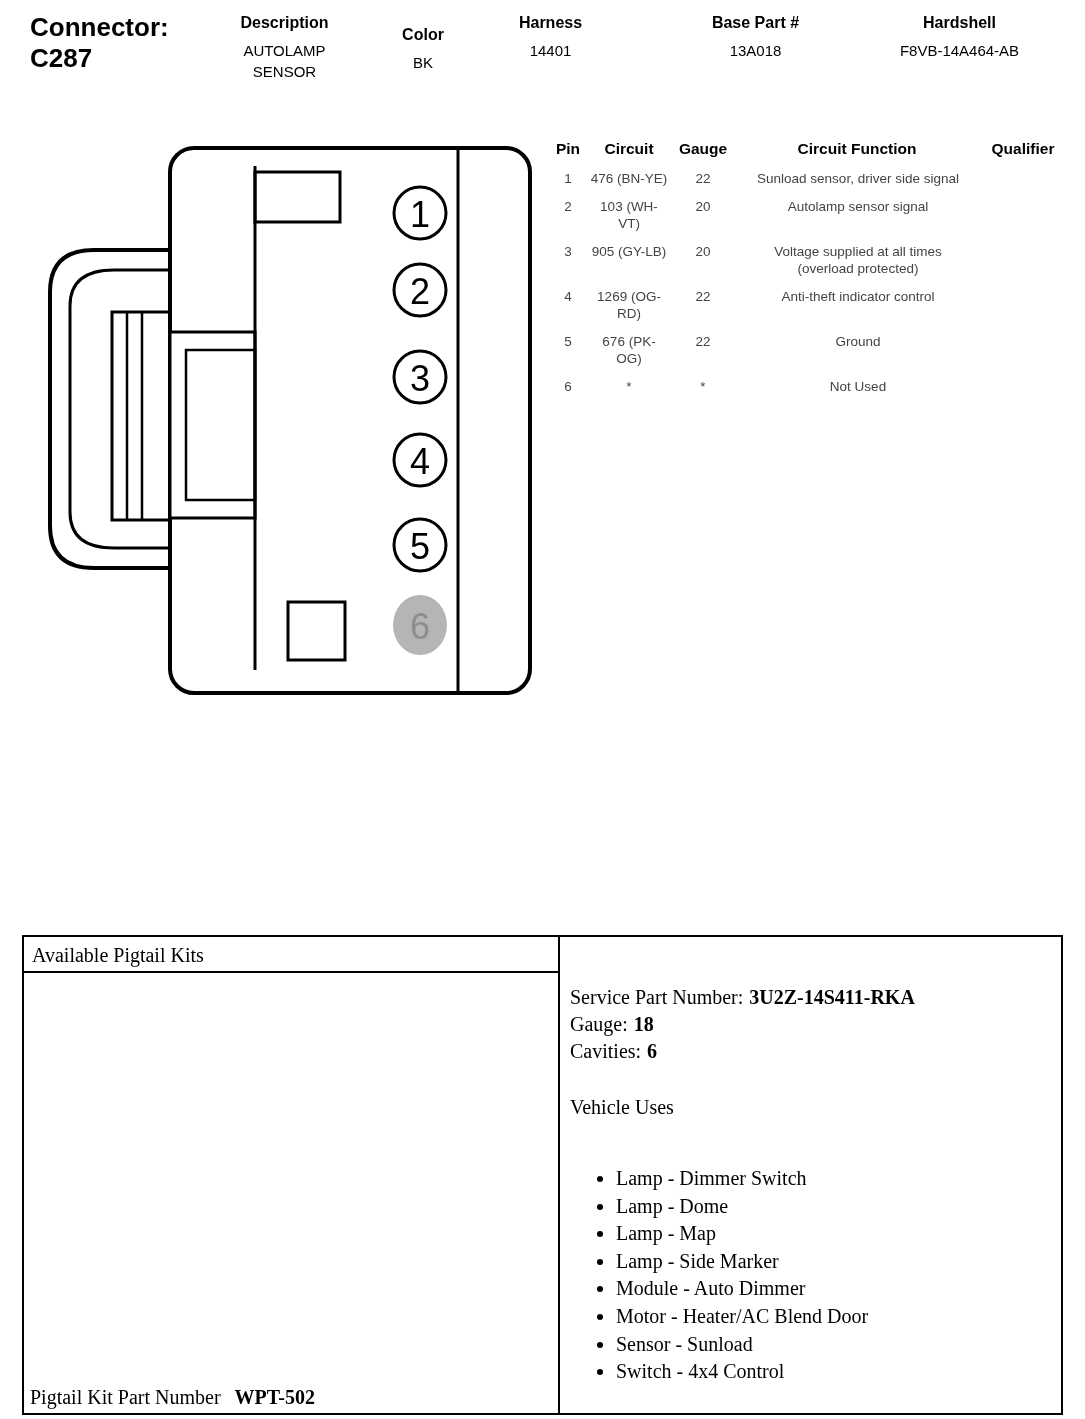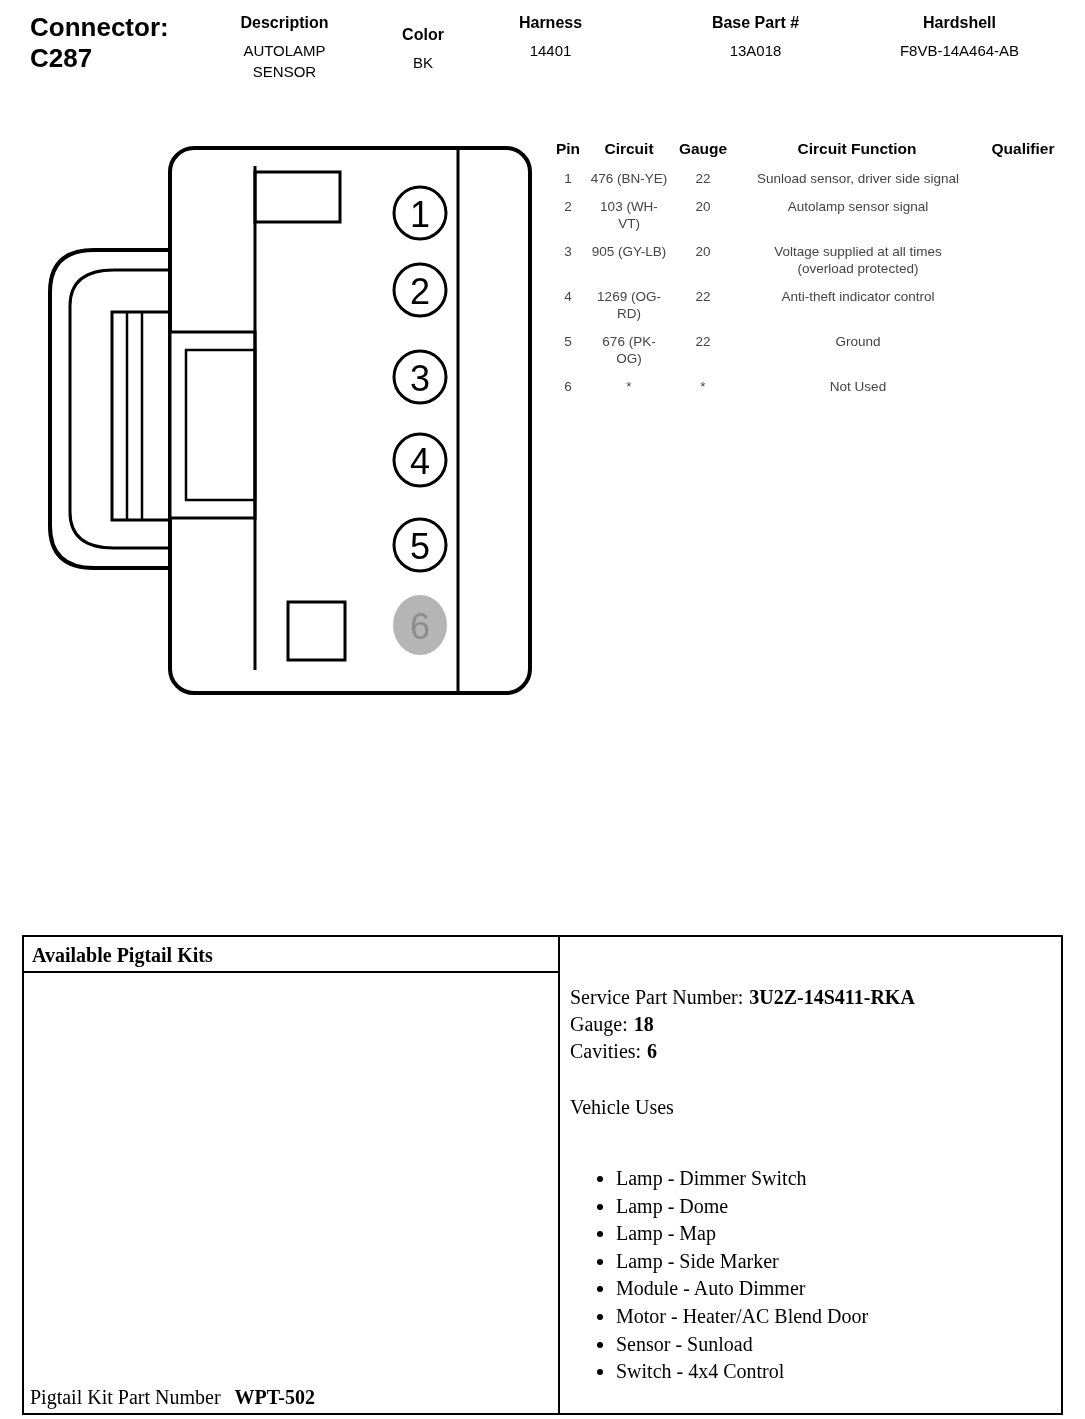--- a/index.html
+++ b/index.html
@@ -29,21 +29,21 @@
   #pin-table td{font-size:13.5px;color:#444;vertical-align:top;padding:4px 2px 7px 2px;line-height:17px}
   .col-pin{width:40px}.col-circuit{width:82px}.col-gauge{width:66px}.col-func{width:242px}.col-qual{width:90px}
   #pin-table td.c{text-align:center}
   #pin-table td.func{text-align:center;padding-left:18px;padding-right:16px}
 
   
   #pigtail{left:22px;top:935px;width:1041px;height:480px;border:2px solid #000;
            box-sizing:border-box;display:flex;font-family:"Liberation Serif",serif}
   #pt-left{width:534px;border-right:2px solid #000;display:flex;flex-direction:column;box-sizing:content-box}
   #pt-left-header{height:36px;border-bottom:2px solid #000;padding:7px 12px 0 8px;
-                  font-size:20px;font-weight:bold;box-sizing:border-box}
+                  font-size:20px;font-weight:normal;box-sizing:border-box}
   #pt-left-body{flex:1;position:relative}
   #kit-line{position:absolute;left:6px;bottom:4px;font-size:20px;white-space:nowrap}
   #kit-line .bold{font-weight:bold;margin-left:14px}
   #pt-right{flex:1;padding:47px 8px 24px 10px;font-size:20px}
   .detail-line{line-height:27px}
   .detail-line .bold{font-weight:bold;margin-left:6px}
   #vehicle-uses-title{margin-top:29px;line-height:27px}
   #vehicle-uses-list{margin:44px 0 0 30px;padding-left:16px}
   #vehicle-uses-list li{line-height:27.6px;font-size:20px}
 </style>

